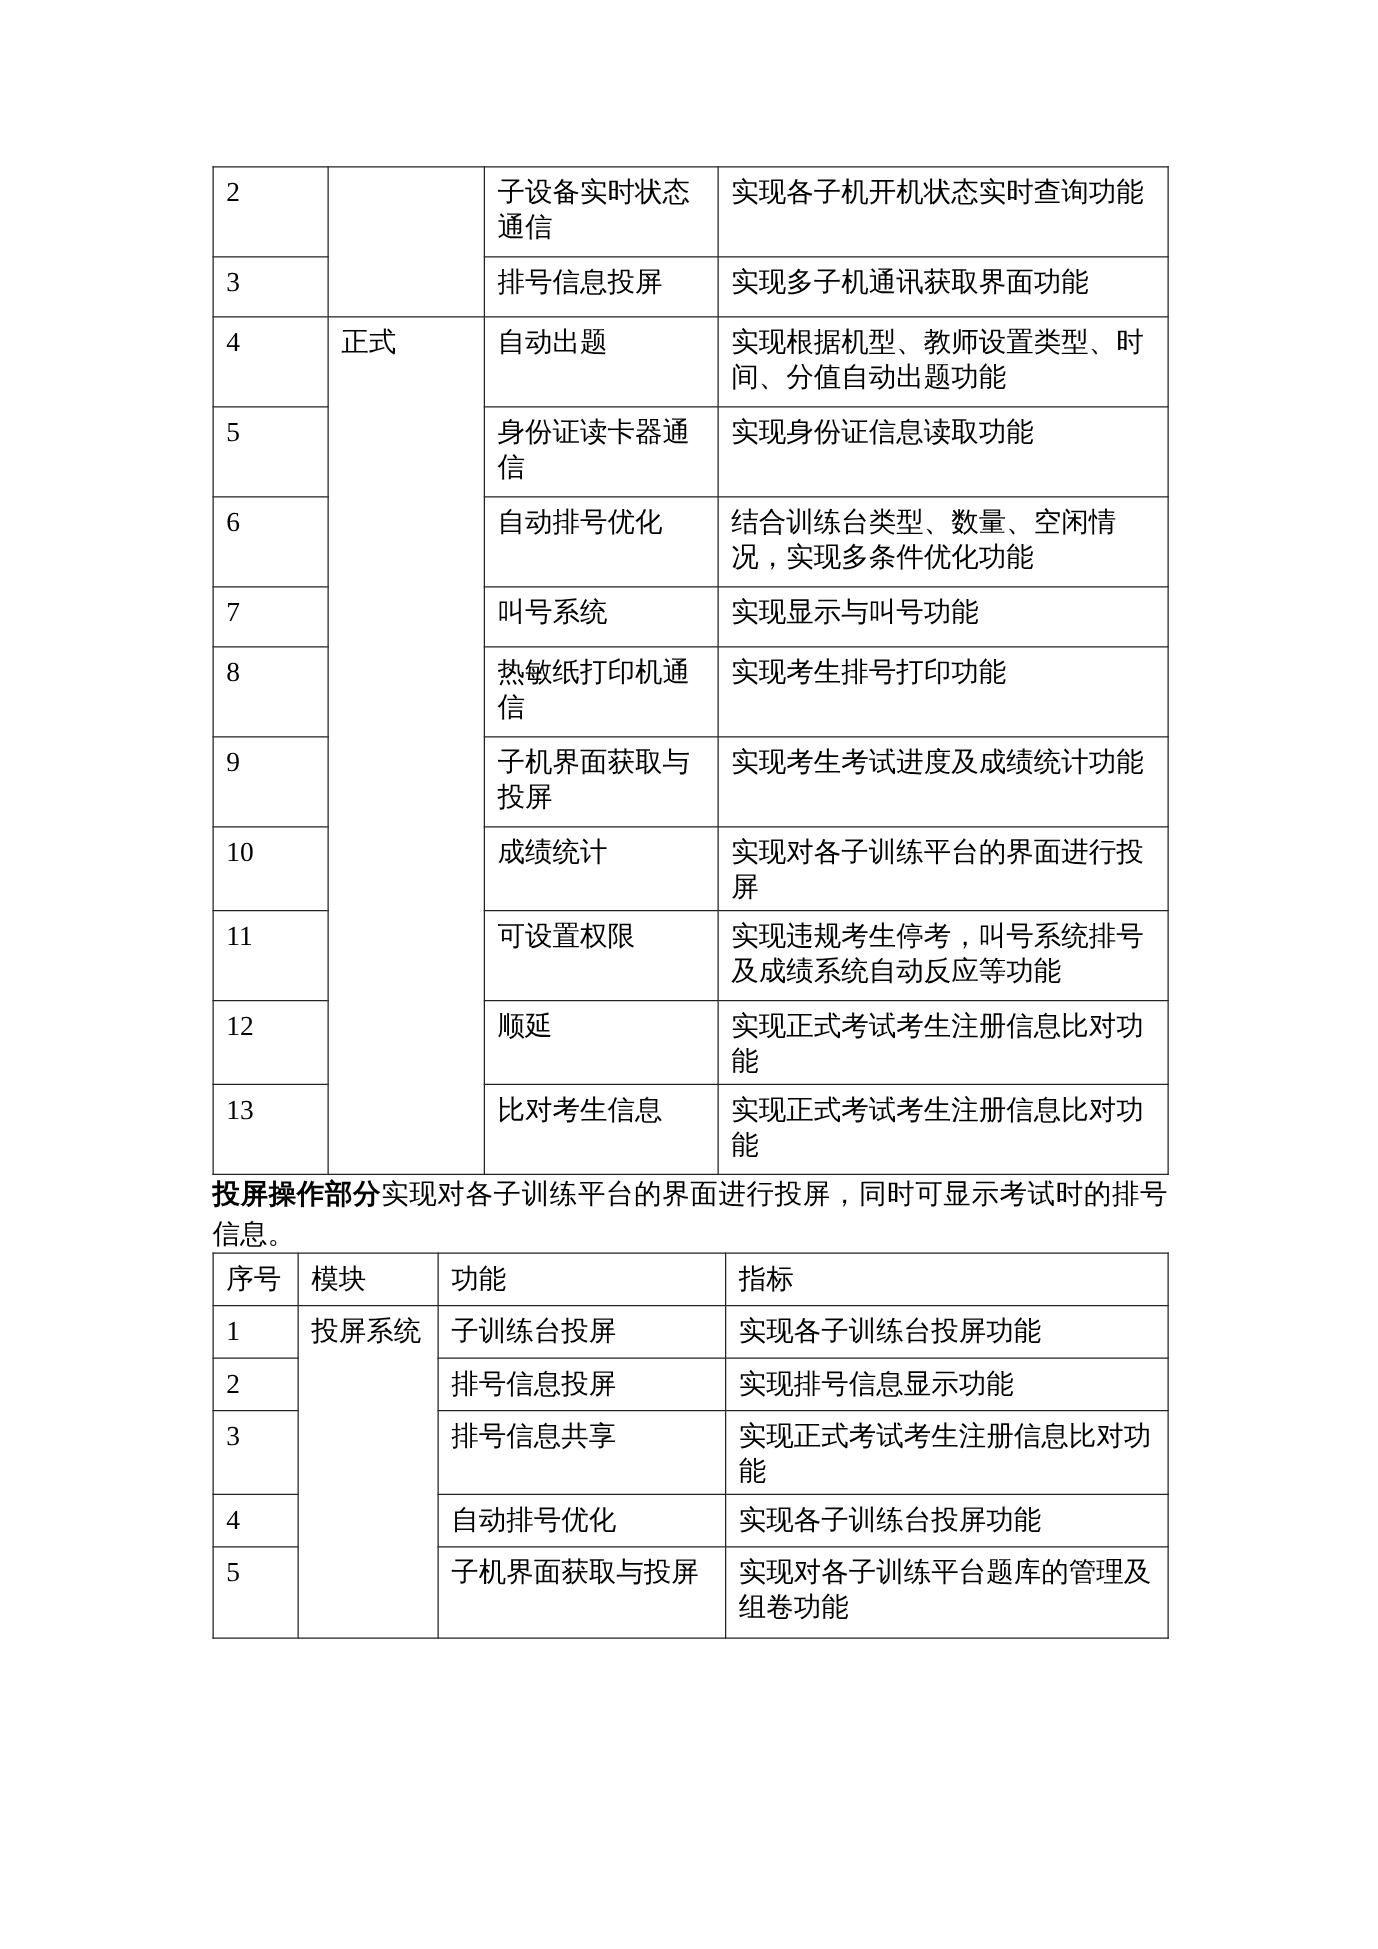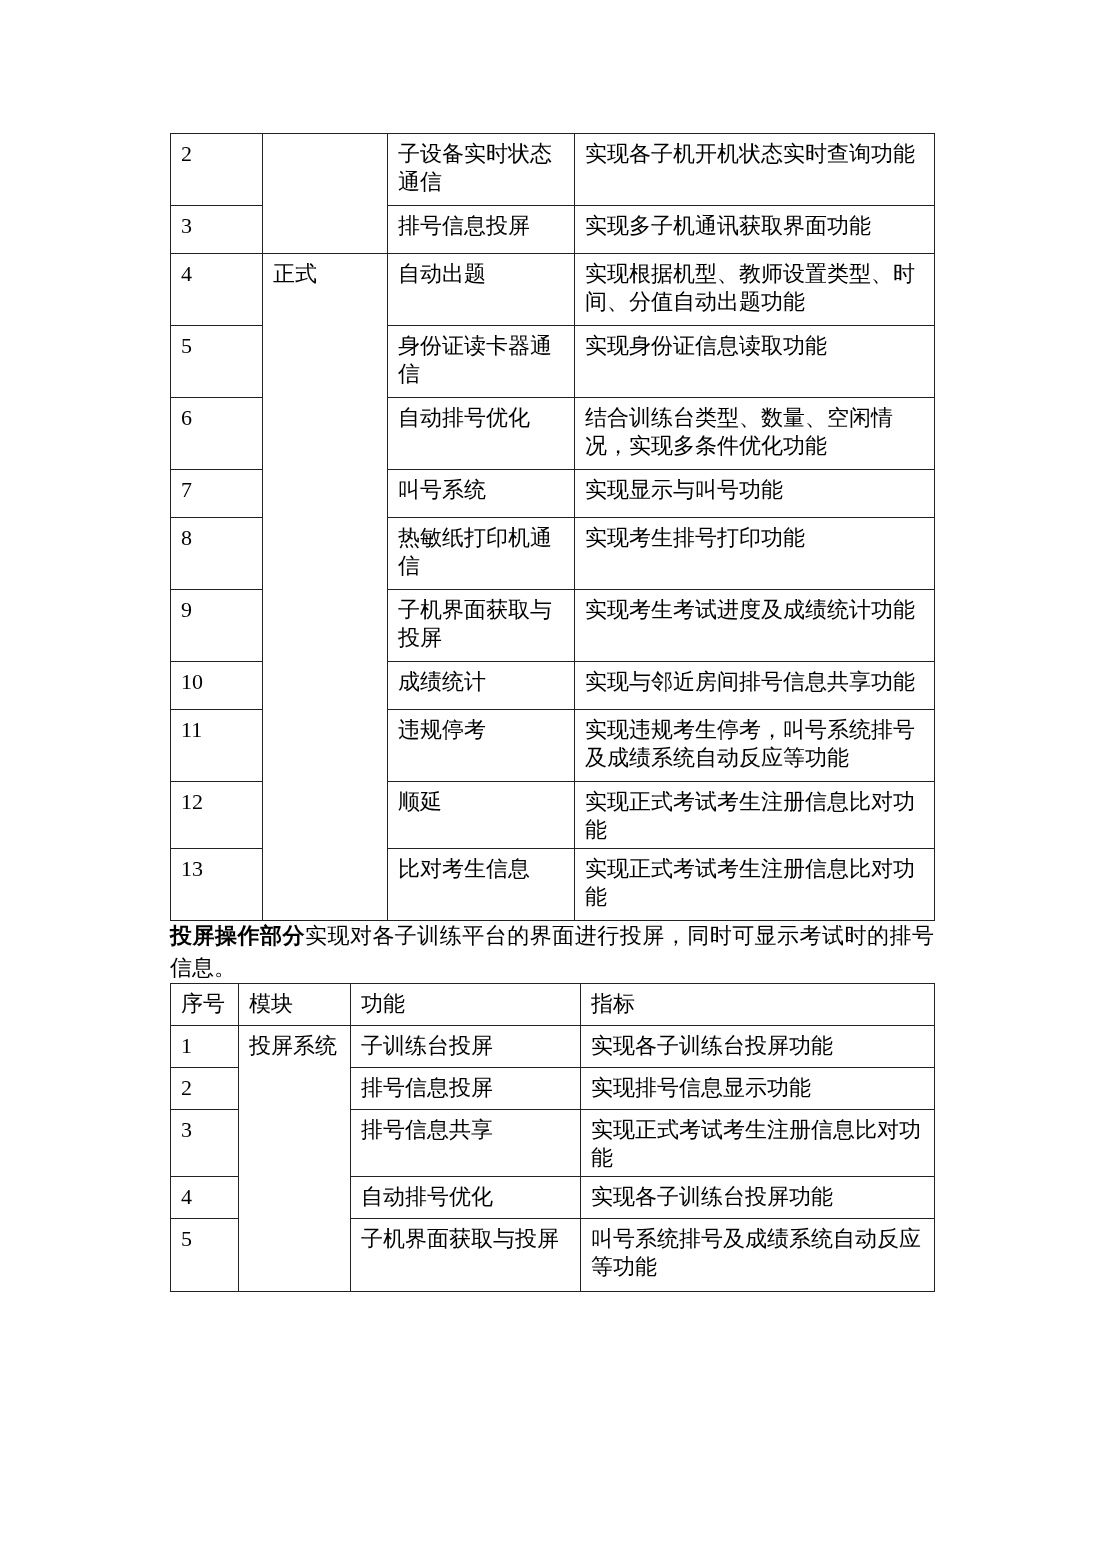--- a/index.html
+++ b/index.html
@@ -109,25 +109,25 @@
           <td>实现考生排号打印功能</td>
         </tr>
         <tr class="r-tall">
           <td>9</td>
           <td>子机界面获取与投屏</td>
           <td>实现考生考试进度及成绩统计功能</td>
         </tr>
         <tr class="r-short">
           <td>10</td>
           <td>成绩统计</td>
-          <td>实现与邻近房间排号信息共享功能</td>
+          <td>实现对各子训练平台的界面进行投屏</td>
         </tr>
         <tr class="r-tall">
           <td>11</td>
-          <td>违规停考</td>
+          <td>可设置权限</td>
           <td>实现违规考生停考，叫号系统排号及成绩系统自动反应等功能</td>
         </tr>
         <tr class="r-short">
           <td>12</td>
           <td>顺延</td>
           <td>实现正式考试考生注册信息比对功能</td>
         </tr>
         <tr class="r-tall">
           <td>13</td>
           <td>比对考生信息</td>
@@ -169,20 +169,20 @@
           <td>实现正式考试考生注册信息比对功能</td>
         </tr>
         <tr class="r-std">
           <td>4</td>
           <td>自动排号优化</td>
           <td>实现各子训练台投屏功能</td>
         </tr>
         <tr class="r-last">
           <td>5</td>
           <td>子机界面获取与投屏</td>
-          <td>叫号系统排号及成绩系统自动反应等功能</td>
+          <td>实现对各子训练平台题库的管理及组卷功能</td>
         </tr>
       </tbody>
     </table>
 
 
   </div>
 </div>
 
 </body></html>

